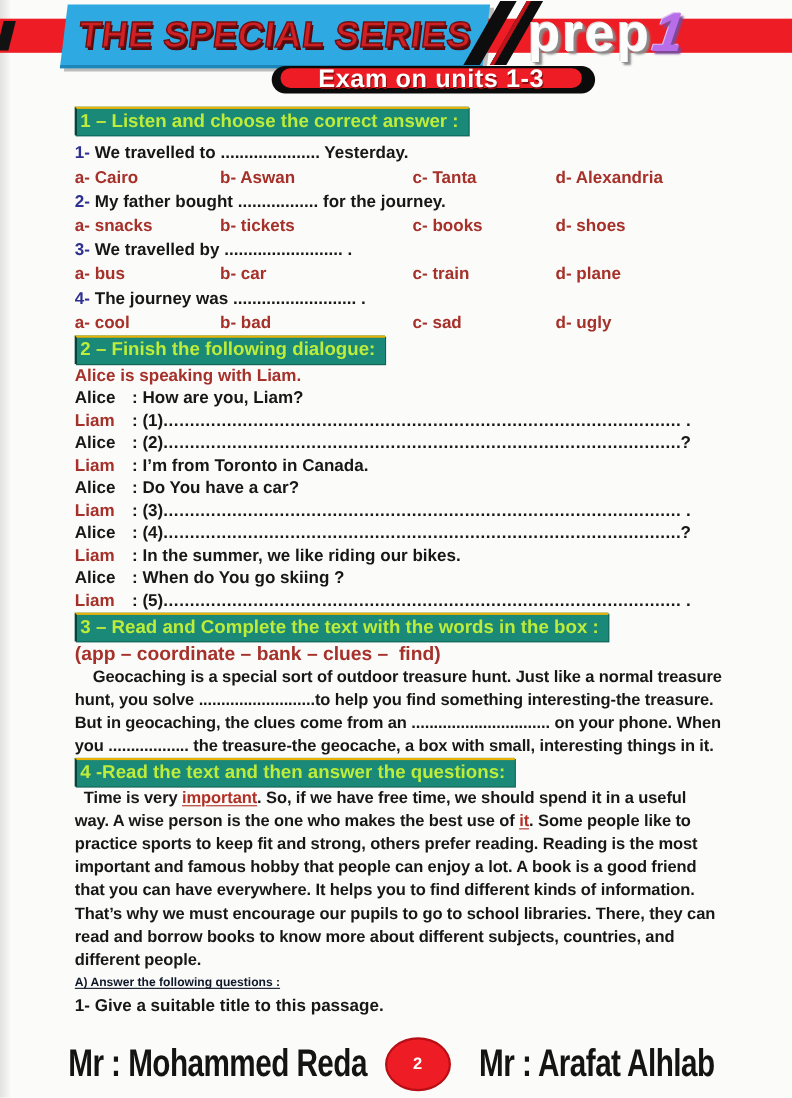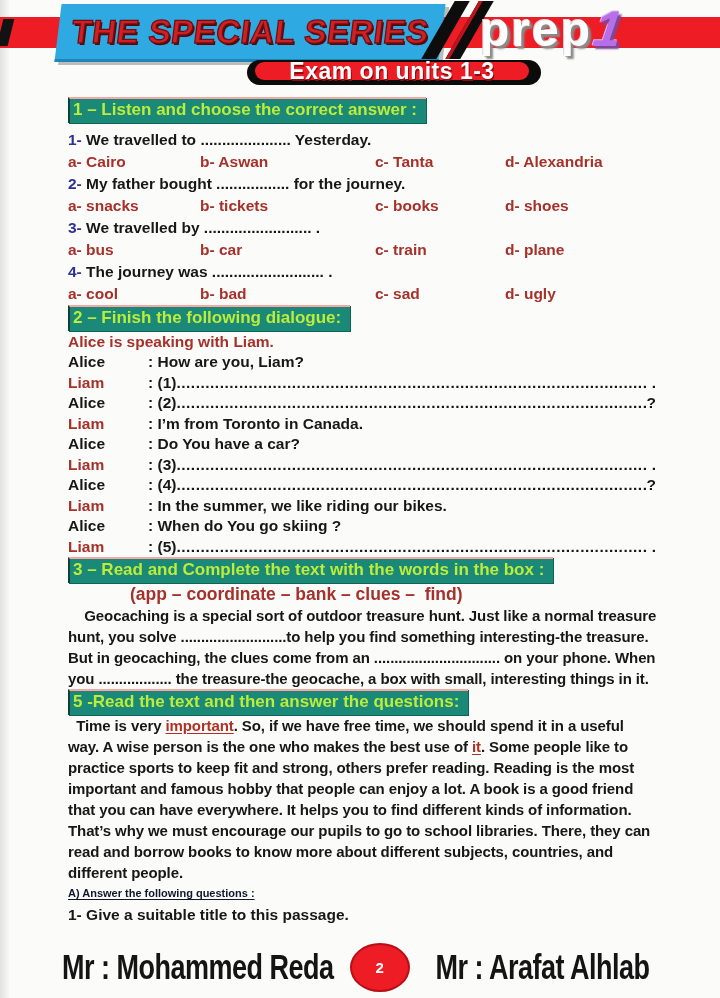--- a/index.html
+++ b/index.html
@@ -30,39 +30,39 @@
     transform:skewX(-8deg);text-shadow:3px 3px 2px #7a4a9a,-1px -1px 0 #d9b9f2;margin-left:2px;}
   .exam-wrap{position:absolute;left:247px;top:60px;width:294px;height:25px;}
   .exam-black{position:absolute;left:0;top:0;right:0;bottom:0;background:#0b0b0b;border-radius:17px;}
   .exam-red{position:absolute;left:8px;top:2px;right:12px;bottom:5px;background:#ee1c25;border-radius:13px;
     display:flex;align-items:center;justify-content:center;}
   .exam-text{color:#ffffff;font-size:23px;font-weight:900;letter-spacing:.5px;text-shadow:1px 2px 0 #8e0c10;white-space:nowrap;}
 
   
   .content{position:absolute;top:97px;left:68px;right:16px;}
   .sec-title{display:inline-block;background:#1a8977;color:#bdec3b;font-size:17px;font-weight:bold;
-    padding:1px 9px 3px 3px;border-top:2px solid #fca5a5;border-left:2px solid #0c4038;
+    padding:1px 9px 3px 3px;border-top:2px solid #eab308;border-left:2px solid #0c4038;
     box-shadow:1px 1px 0 #116355;white-space:nowrap;}
   .gap6{height:6px;}
 
   .q-line{font-size:15.5px;line-height:21px;white-space:pre;}
   .q-num{color:#2e3192;}
   .opts{display:grid;grid-template-columns:132px 175px 130px 1fr;font-size:15.5px;line-height:23px;color:#a5312a;white-space:pre;}
 
   .intro-line{color:#a5312a;font-size:15.5px;line-height:21px;}
   .dlg-row{display:flex;font-size:15.5px;line-height:20.5px;}
   .dlg-speaker{width:52px;flex:0 0 52px;}
   .dlg-speaker.liam{color:#a5312a;}
-  .dlg-text{white-space:pre;margin-left:28px;}
+  .dlg-text{white-space:pre;}
   .dlg-gap{display:flex;width:508px;}
   .dlg-gap .pfx{white-space:pre;flex:0 0 auto;}
   .dlg-gap .dots{flex:1 1 auto;min-width:0;overflow:hidden;white-space:nowrap;letter-spacing:.5px;}
   .dlg-gap .end{white-space:pre;flex:0 0 auto;}
 
-  .wordbox{color:#a5312a;font-size:17.5px;line-height:22px;margin-left:62px;white-space:pre;}
+  .wordbox{color:#a5312a;font-size:17.5px;line-height:22px;white-space:pre;}
   .para-line{font-size:15px;line-height:21px;white-space:pre;letter-spacing:-.1px;}
   .kw{color:#b03026;text-decoration:underline;text-underline-offset:2px;}
   .sub-head{color:#0f172a;font-size:11px;line-height:21px;text-decoration:underline;text-underline-offset:2px;}
 
   
   .footer{position:absolute;left:62px;right:24px;top:941px;height:52px;display:flex;align-items:center;}
   .teacher{font-size:27px;font-weight:900;color:#141414;letter-spacing:-.5px;
     transform:scaleY(1.3);transform-origin:center;white-space:nowrap;}
   .page-circle{width:56px;height:45px;flex:0 0 56px;background:#ee1c25;border:2px solid #b80f16;border-radius:50%;
     display:flex;align-items:center;justify-content:center;color:#fff;font-size:15px;margin:0 26px 0 16px;}
@@ -172,21 +172,21 @@
     <span class="dlg-text dlg-gap"><span class="pfx">: (5)</span><span class="dots">..............................................................................................................................</span><span class="end"> .</span></span>
   </div>
 
   <div><span class="sec-title">3 – Read and Complete the text with the words in the box :</span></div>
   <div class="wordbox">(app – coordinate – bank – clues –  find)</div>
   <div class="para-line">    Geocaching is a special sort of outdoor treasure hunt. Just like a normal treasure</div>
   <div class="para-line">hunt, you solve ..........................to help you find something interesting-the treasure.</div>
   <div class="para-line">But in geocaching, the clues come from an ............................... on your phone. When</div>
   <div class="para-line">you .................. the treasure-the geocache, a box with small, interesting things in it.</div>
 
-  <div><span class="sec-title">5 -Read the text and then answer the questions:</span></div>
+  <div><span class="sec-title">4 -Read the text and then answer the questions:</span></div>
   <div class="para-line"><span>  Time is very </span><span class="kw">important</span><span>. So, if we have free time, we should spend it in a useful</span></div>
   <div class="para-line"><span>way. A wise person is the one who makes the best use of </span><span class="kw">it</span><span>. Some people like to</span></div>
   <div class="para-line">practice sports to keep fit and strong, others prefer reading. Reading is the most</div>
   <div class="para-line">important and famous hobby that people can enjoy a lot. A book is a good friend</div>
   <div class="para-line">that you can have everywhere. It helps you to find different kinds of information.</div>
   <div class="para-line">That’s why we must encourage our pupils to go to school libraries. There, they can</div>
   <div class="para-line">read and borrow books to know more about different subjects, countries, and</div>
   <div class="para-line">different people.</div>
   <div class="sub-head">A) Answer the following questions :</div>
   <div class="q-line">1- Give a suitable title to this passage.</div>

